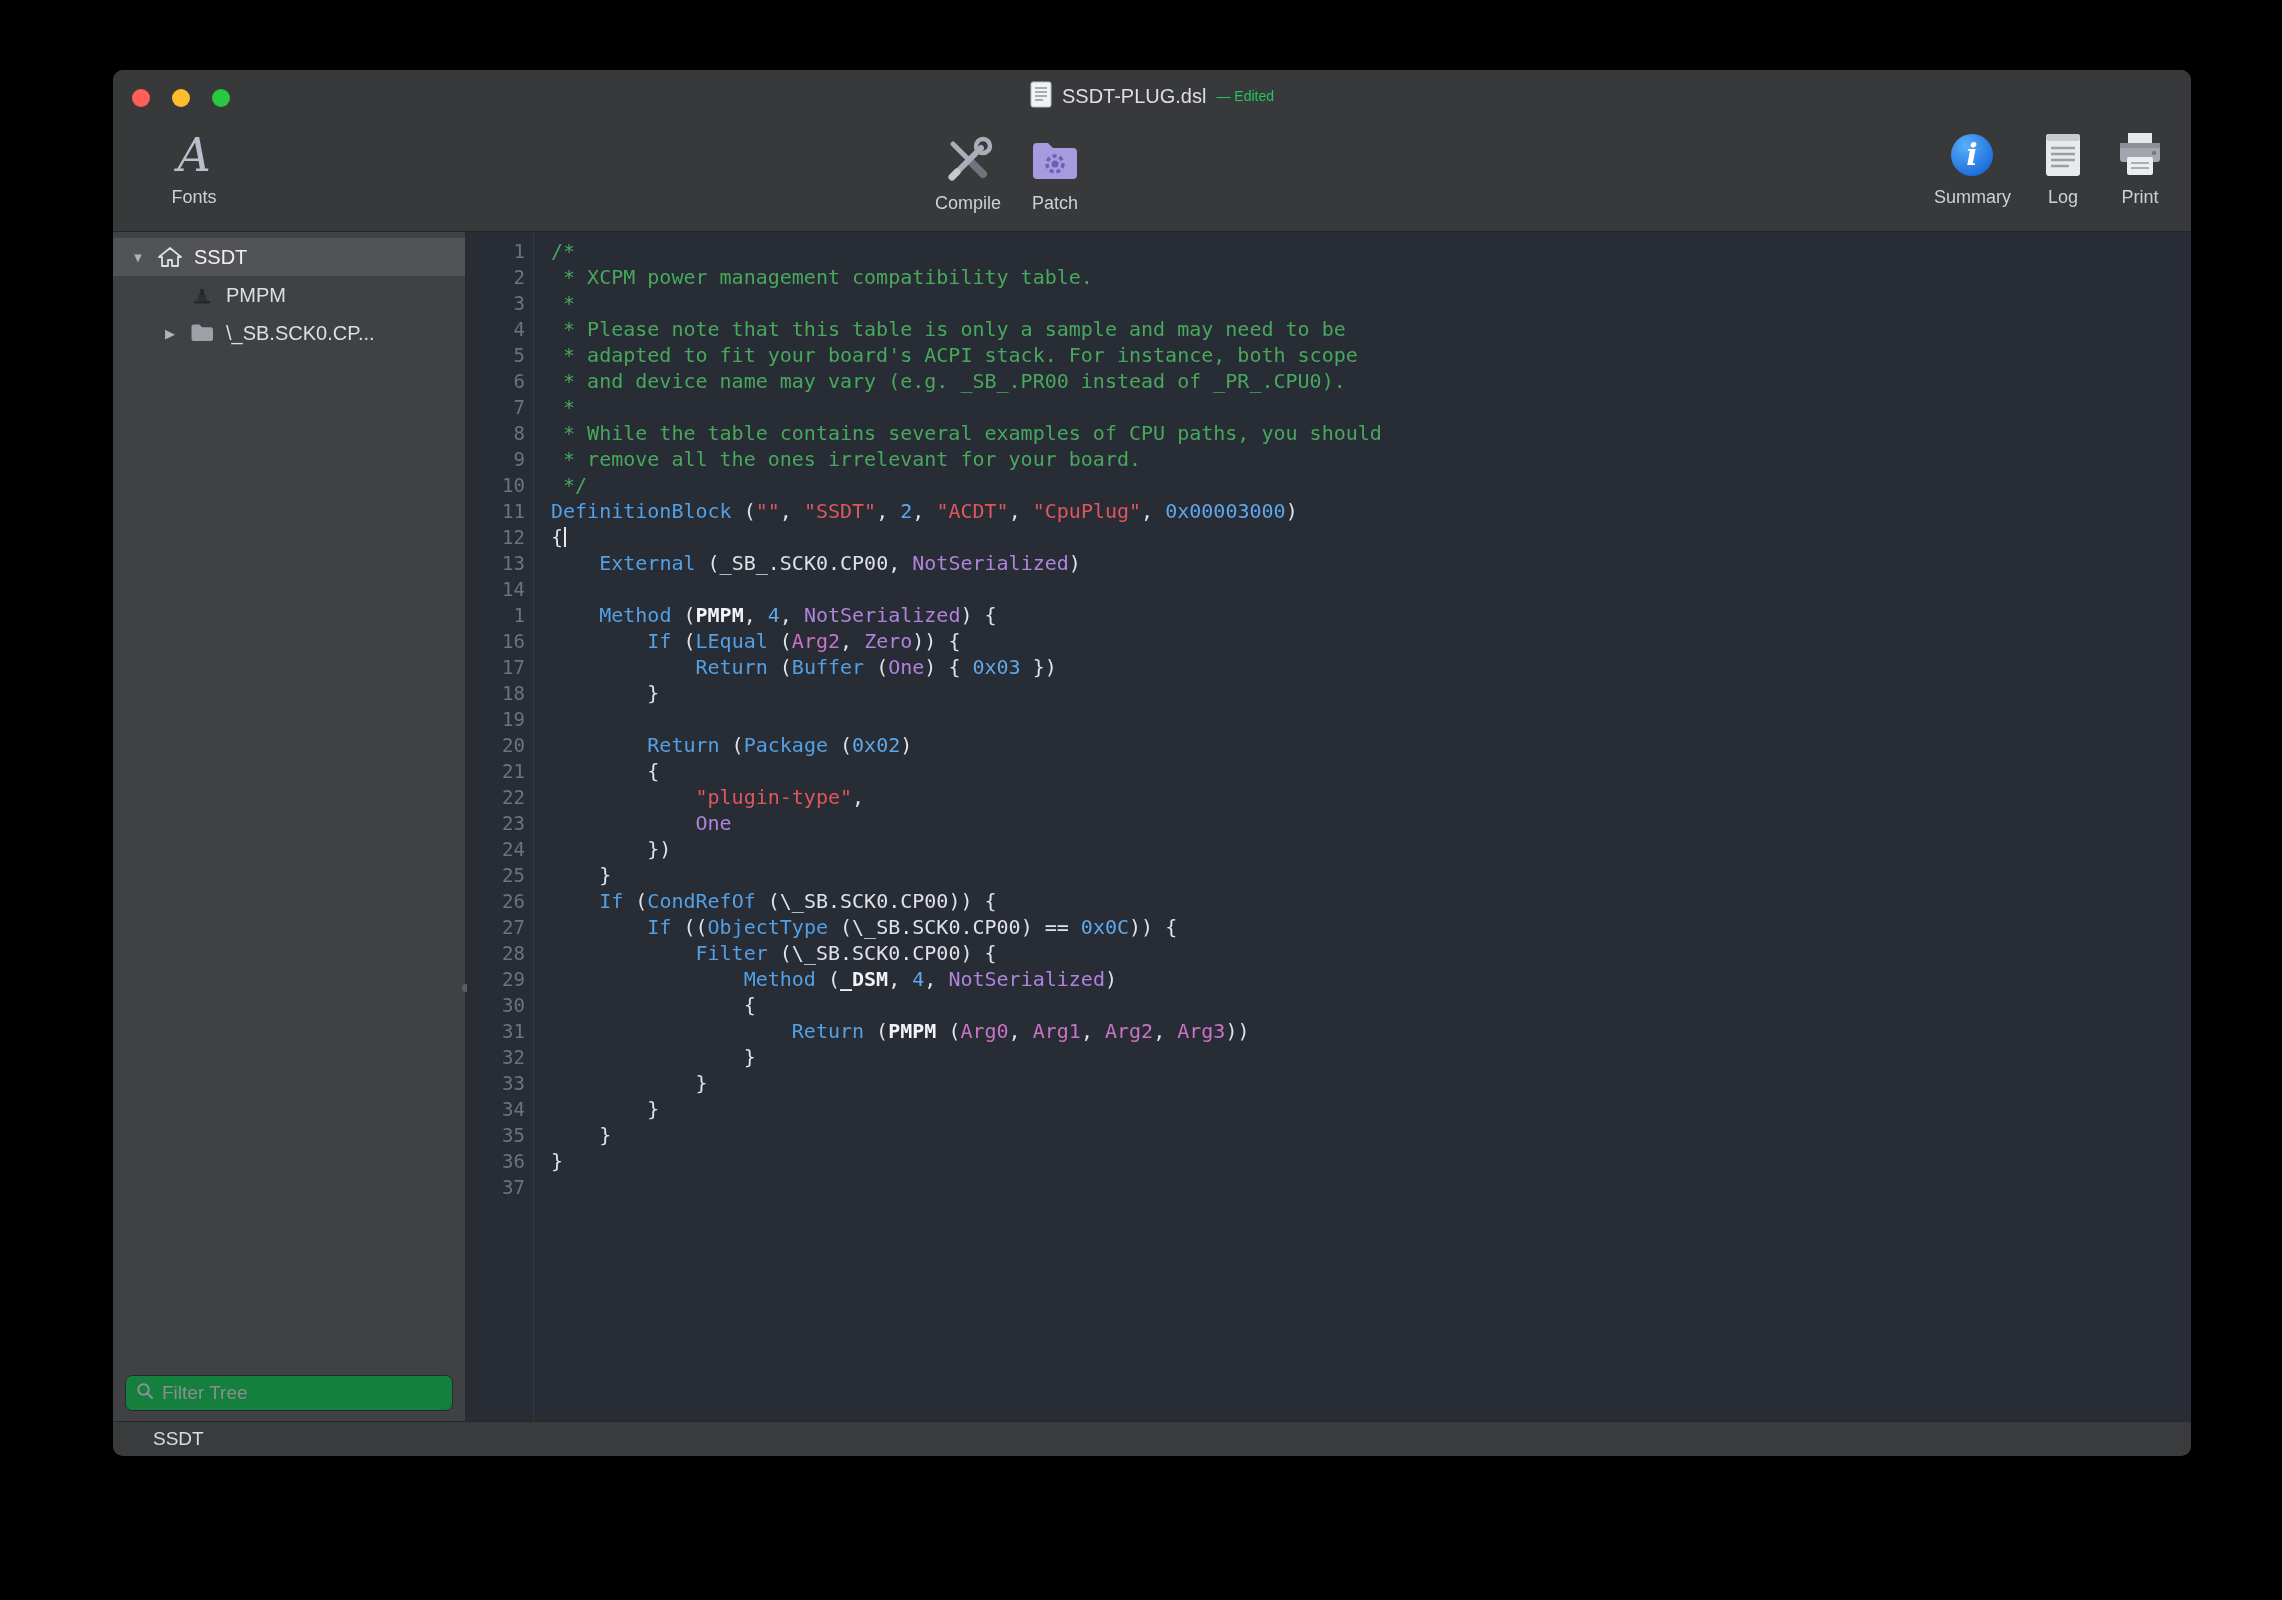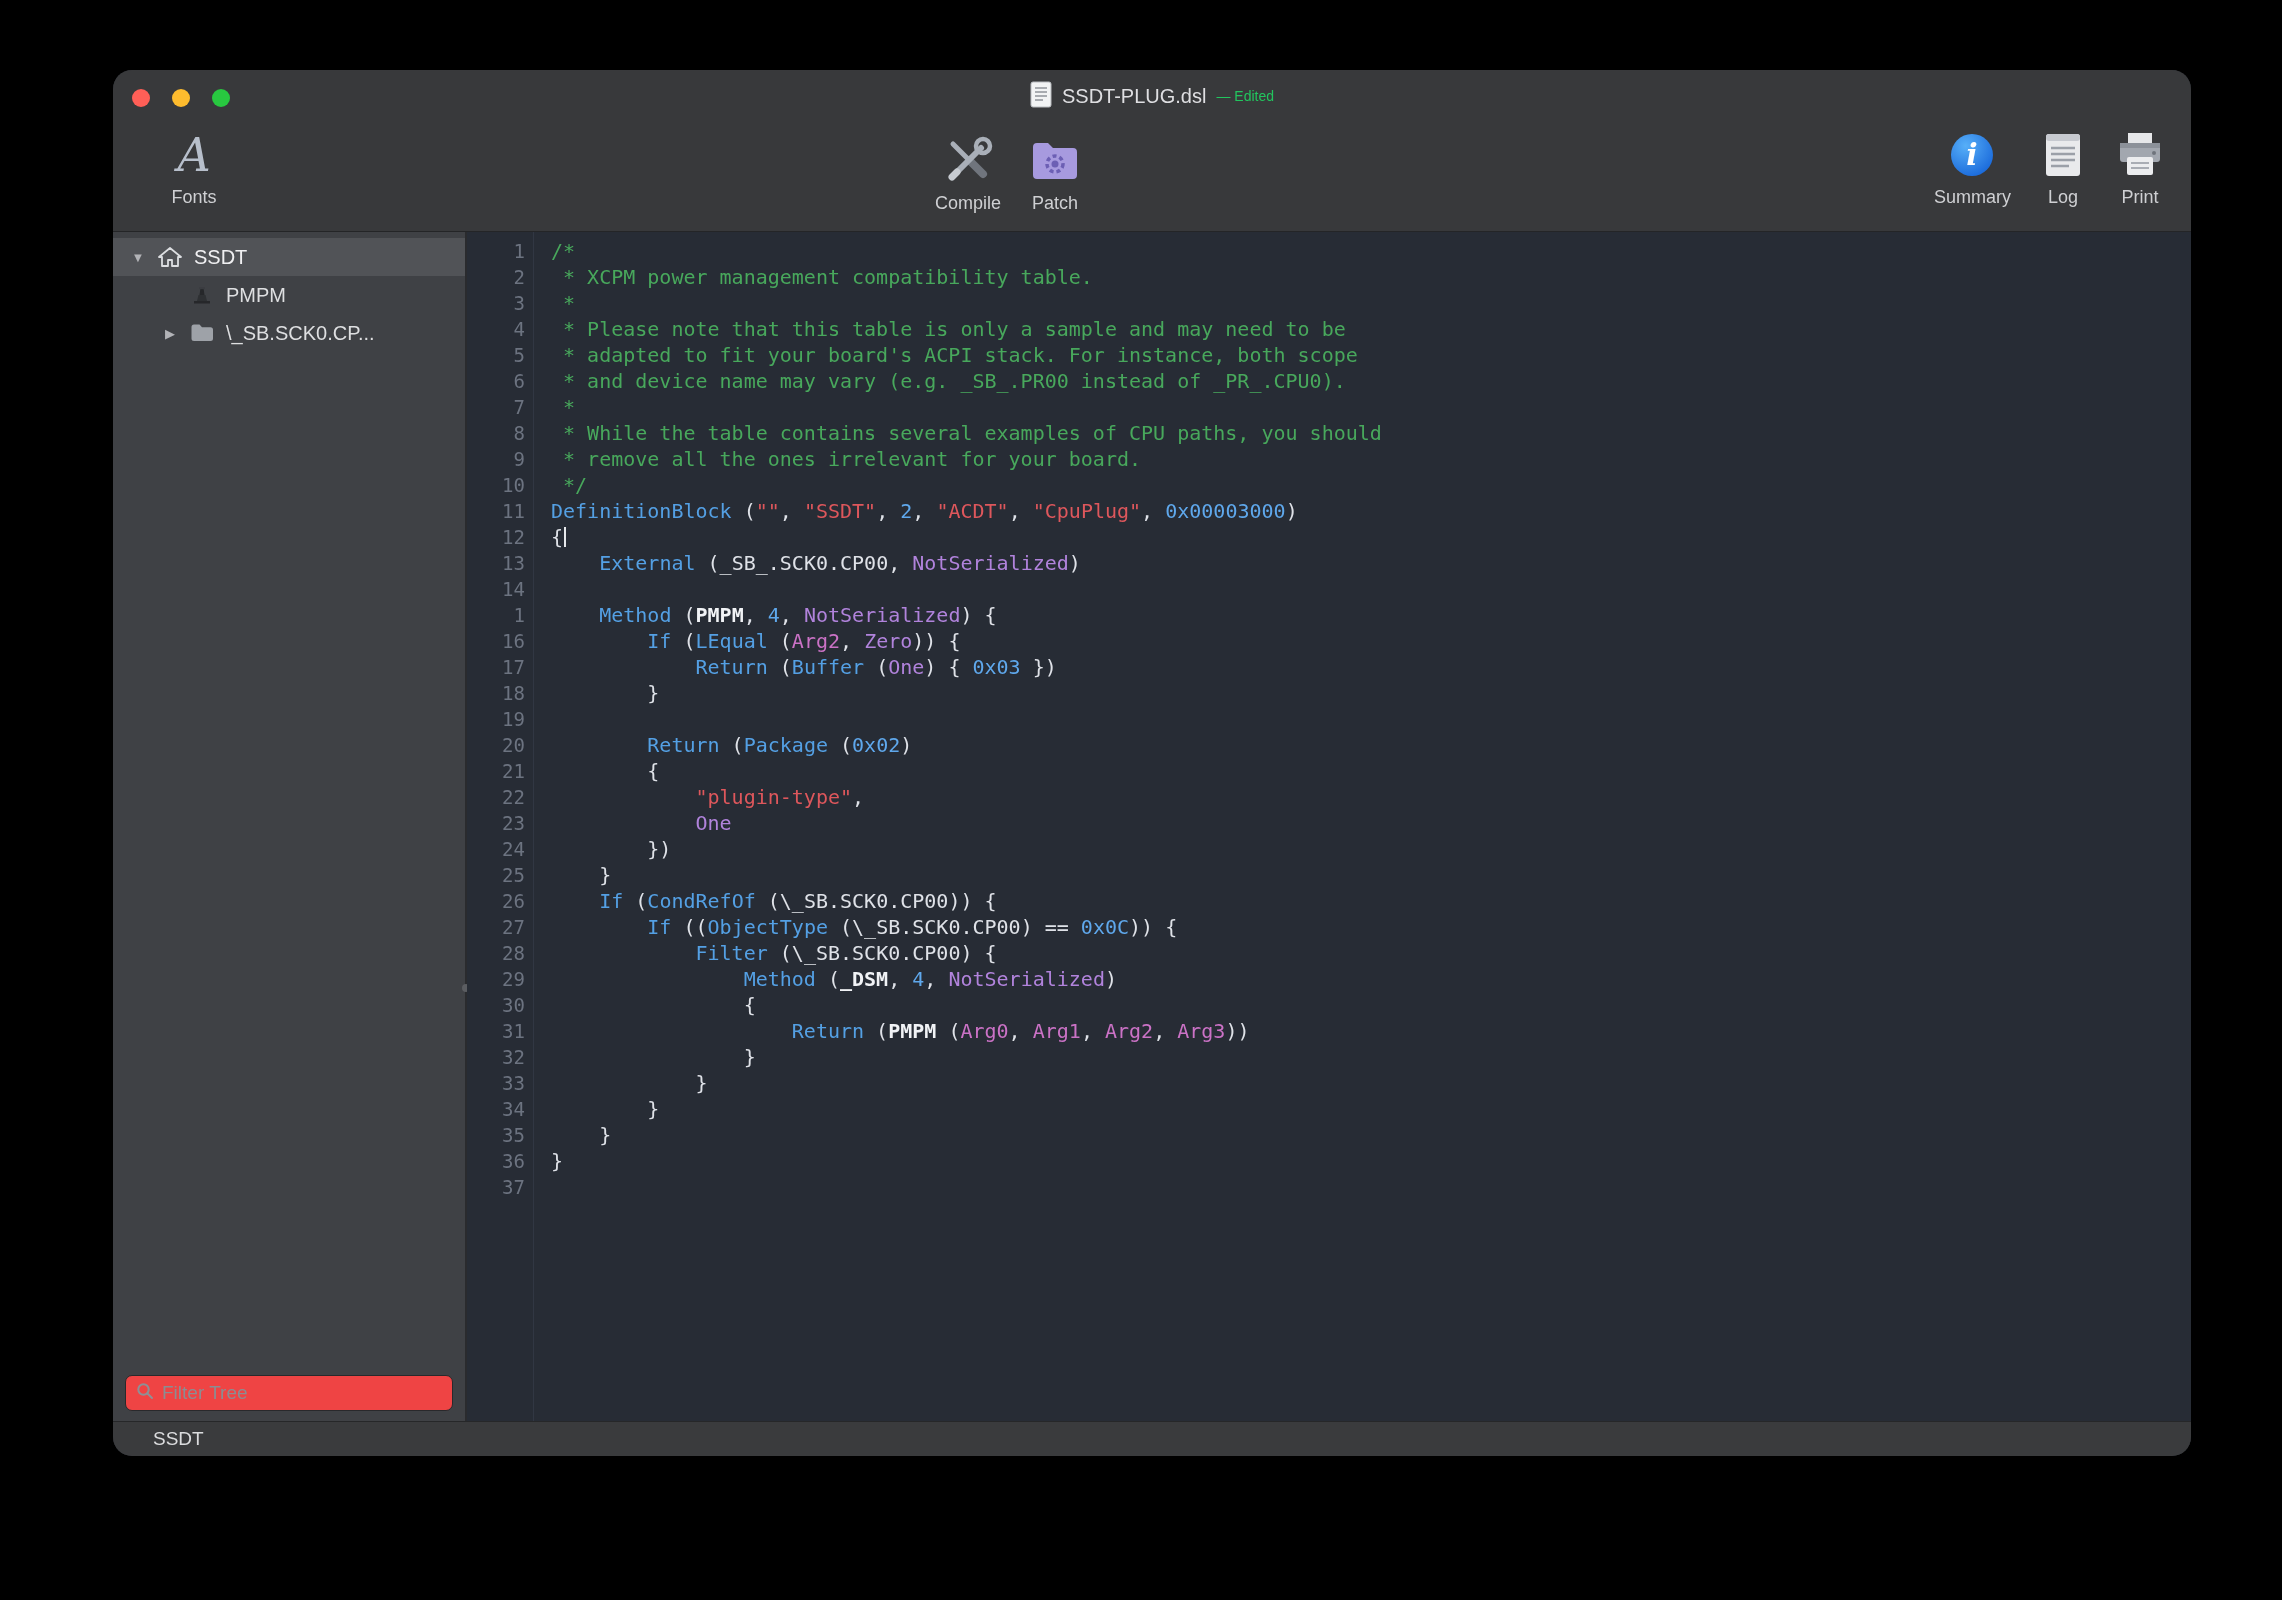--- a/index.html
+++ b/index.html
@@ -5,21 +5,21 @@
   * { box-sizing: border-box; margin: 0; padding: 0; }
   html, body {
     width: 2282px; height: 1600px;
     background: #000;
     font-family: "Liberation Sans", sans-serif;
     overflow: hidden;
   }
   .window {
     position: absolute; left: 113px; top: 70px;
     width: 2078px; height: 1386px;
-    border-radius: 19px; overflow: hidden;
+    border-radius: 10px; overflow: hidden;
     background: #272C35;
     display: flex; flex-direction: column;
     box-shadow: 0 30px 80px rgba(0,0,0,.6);
   }
   
   .header { flex: 0 0 auto; height: 162px; background: #38393B; border-bottom: 1px solid #242527; position: relative; }
   .titlebar { height: 52px; position: relative; }
   .traffic { position: absolute; left: 19px; top: 19px; display: flex; gap: 22px; }
   .light { width: 18px; height: 18px; border-radius: 50%; display: inline-block; }
   .light.red { background: #FF5F57; } .light.yellow { background: #FEBC2E; } .light.green { background: #28C840; }
@@ -41,21 +41,21 @@
   .tree { padding-top: 6px; }
   .tree-row { height: 38px; display: flex; align-items: center; color: #DEDFE1; font-size: 20px; white-space: nowrap; }
   .tree-row.selected { background: #515357; color: #F0F0F2; }
   .tree-row.lvl0 { padding-left: 10px; }
   .tree-row.lvl1 { padding-left: 42px; }
   .disc { width: 30px; text-align: center; color: #B2B3B7; font-size: 13px; flex: 0 0 auto; }
   .tree-icon { width: 34px; display: flex; justify-content: center; align-items: center; flex: 0 0 auto; }
   .tree-label { margin-left: 7px; }
   .filter-box {
     position: absolute; left: 12px; right: 12px; bottom: 10px; height: 36px;
-    background: #ef4444; border: 1px solid #29292C; border-radius: 7px;
+    background: #15803d; border: 1px solid #29292C; border-radius: 7px;
     display: flex; align-items: center; padding: 0 10px; gap: 8px;
   }
   .filter-box input {
     flex: 1; background: transparent; border: none; outline: none;
     color: #E8E8EA; font-size: 19px; font-family: "Liberation Sans", sans-serif;
   }
   .filter-box input::placeholder { color: #8B8D92; }
   .splitter { flex: 0 0 auto; width: 2px; background: #2A2B2E; position: relative; }
   .splitter-dot { position: absolute; left: -3px; top: 752px; width: 8px; height: 8px; border-radius: 50%; background: #5B5D61; }
   

